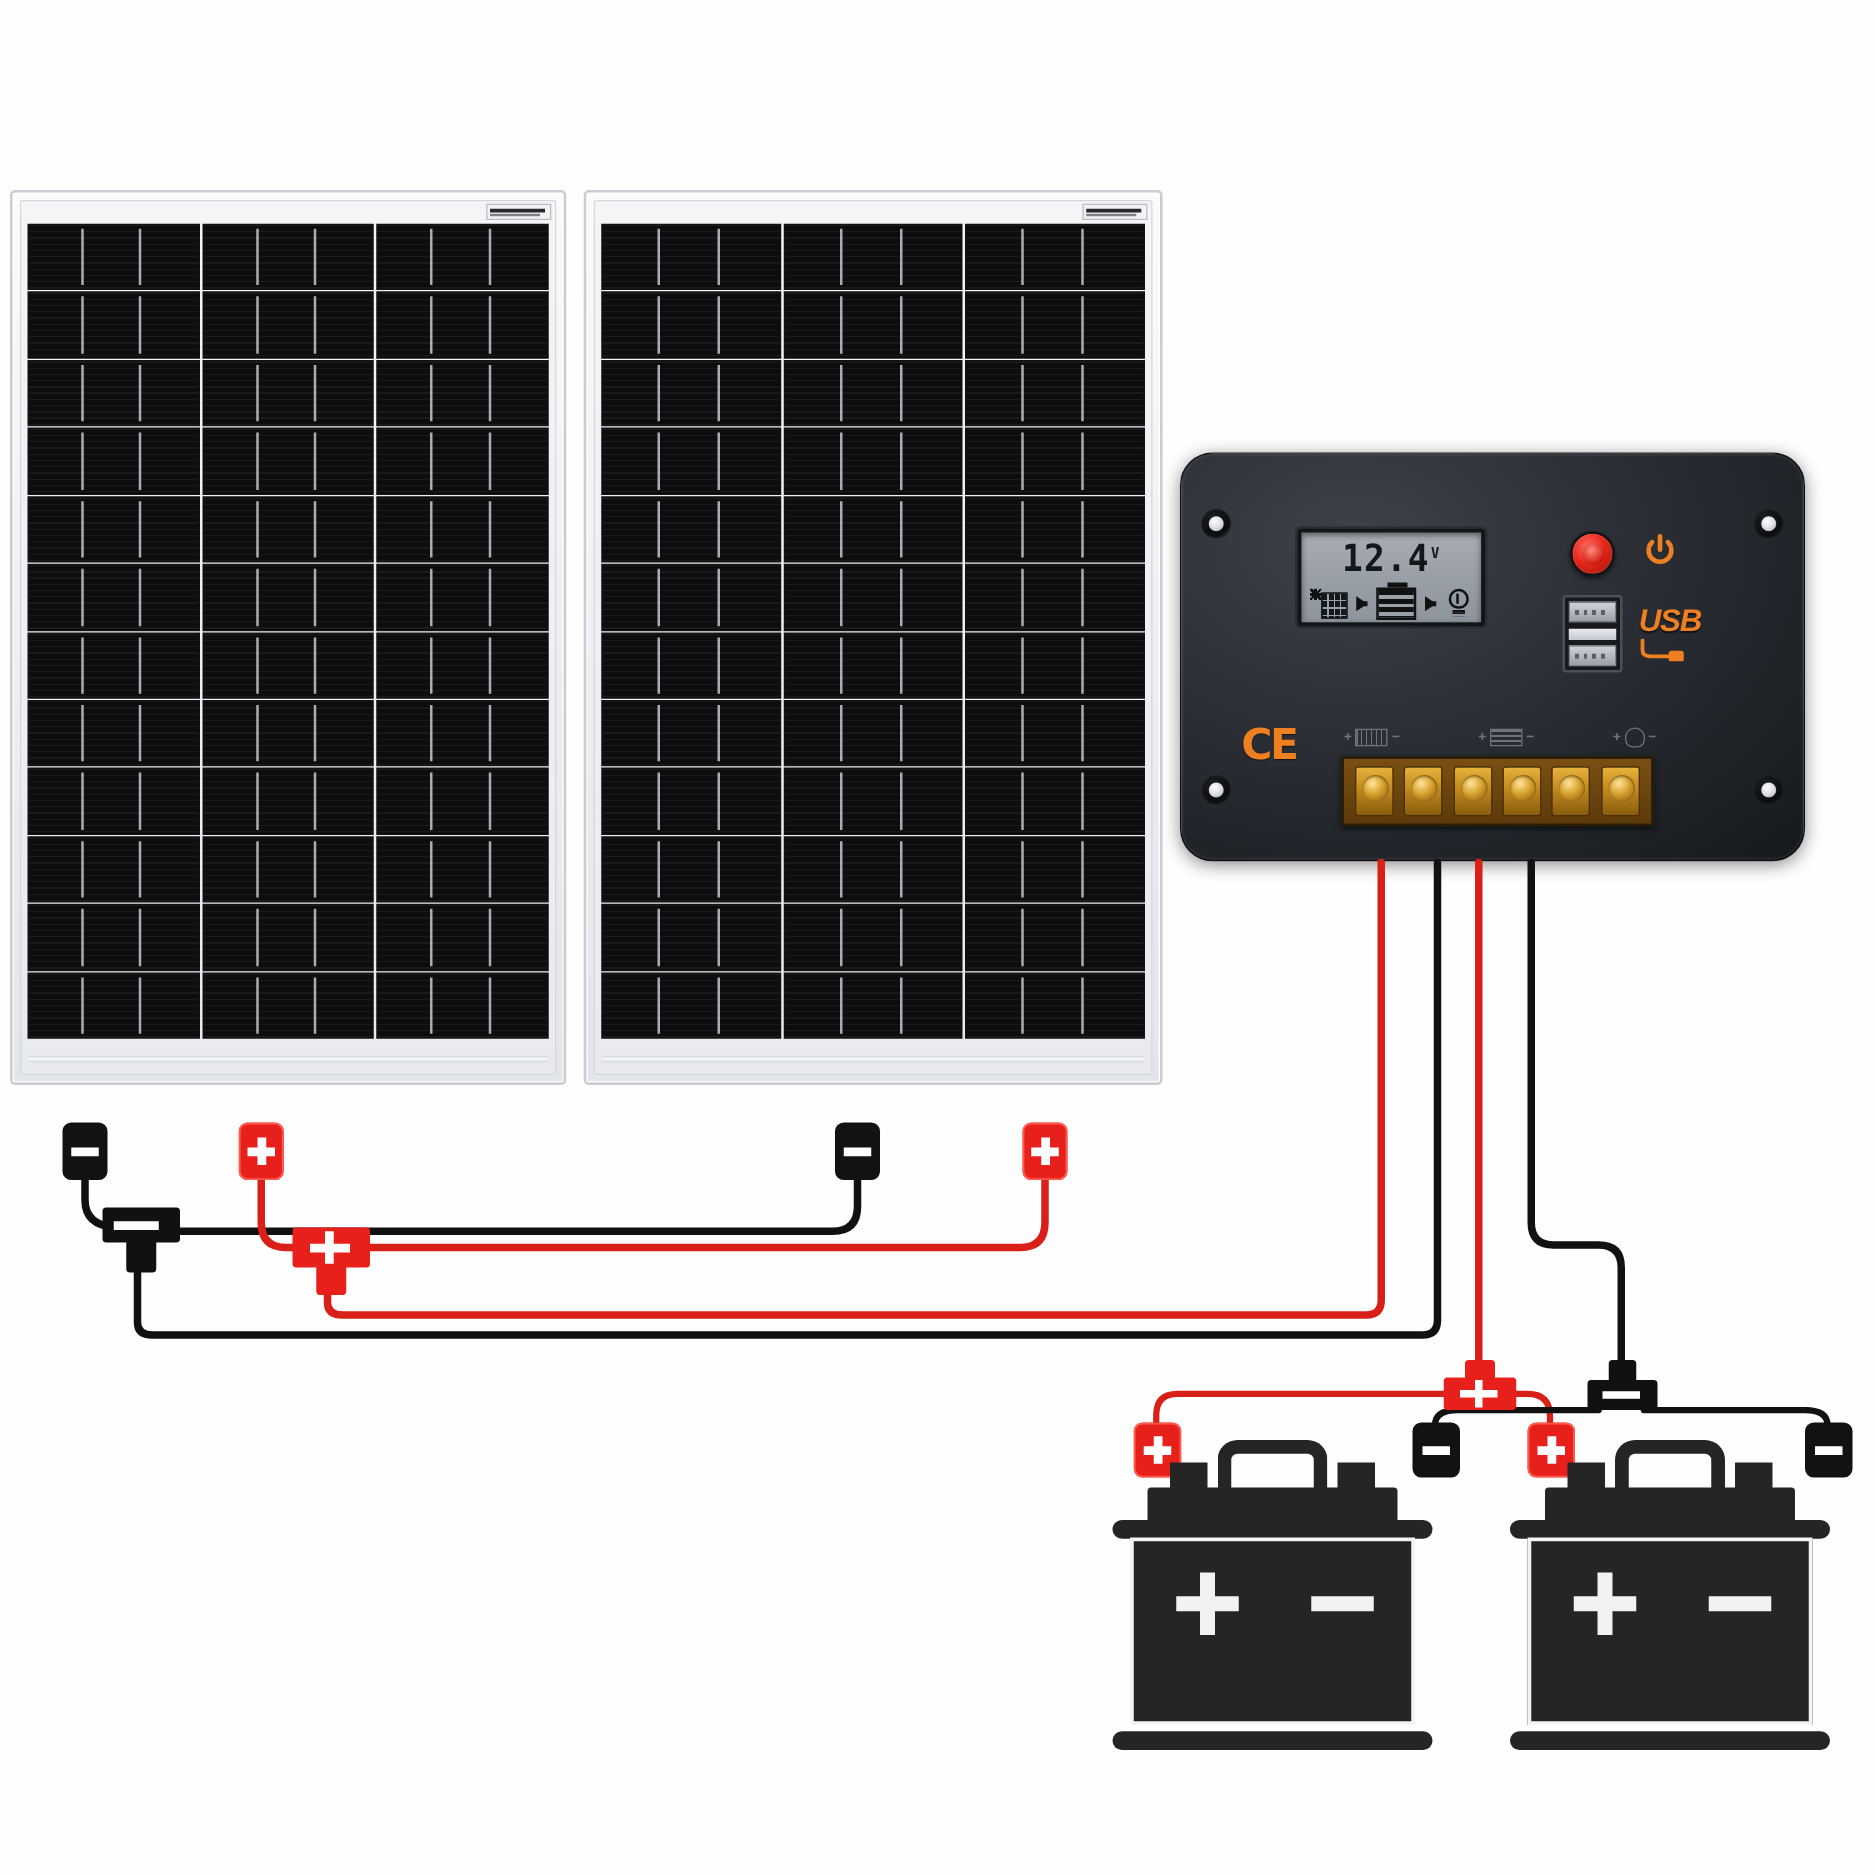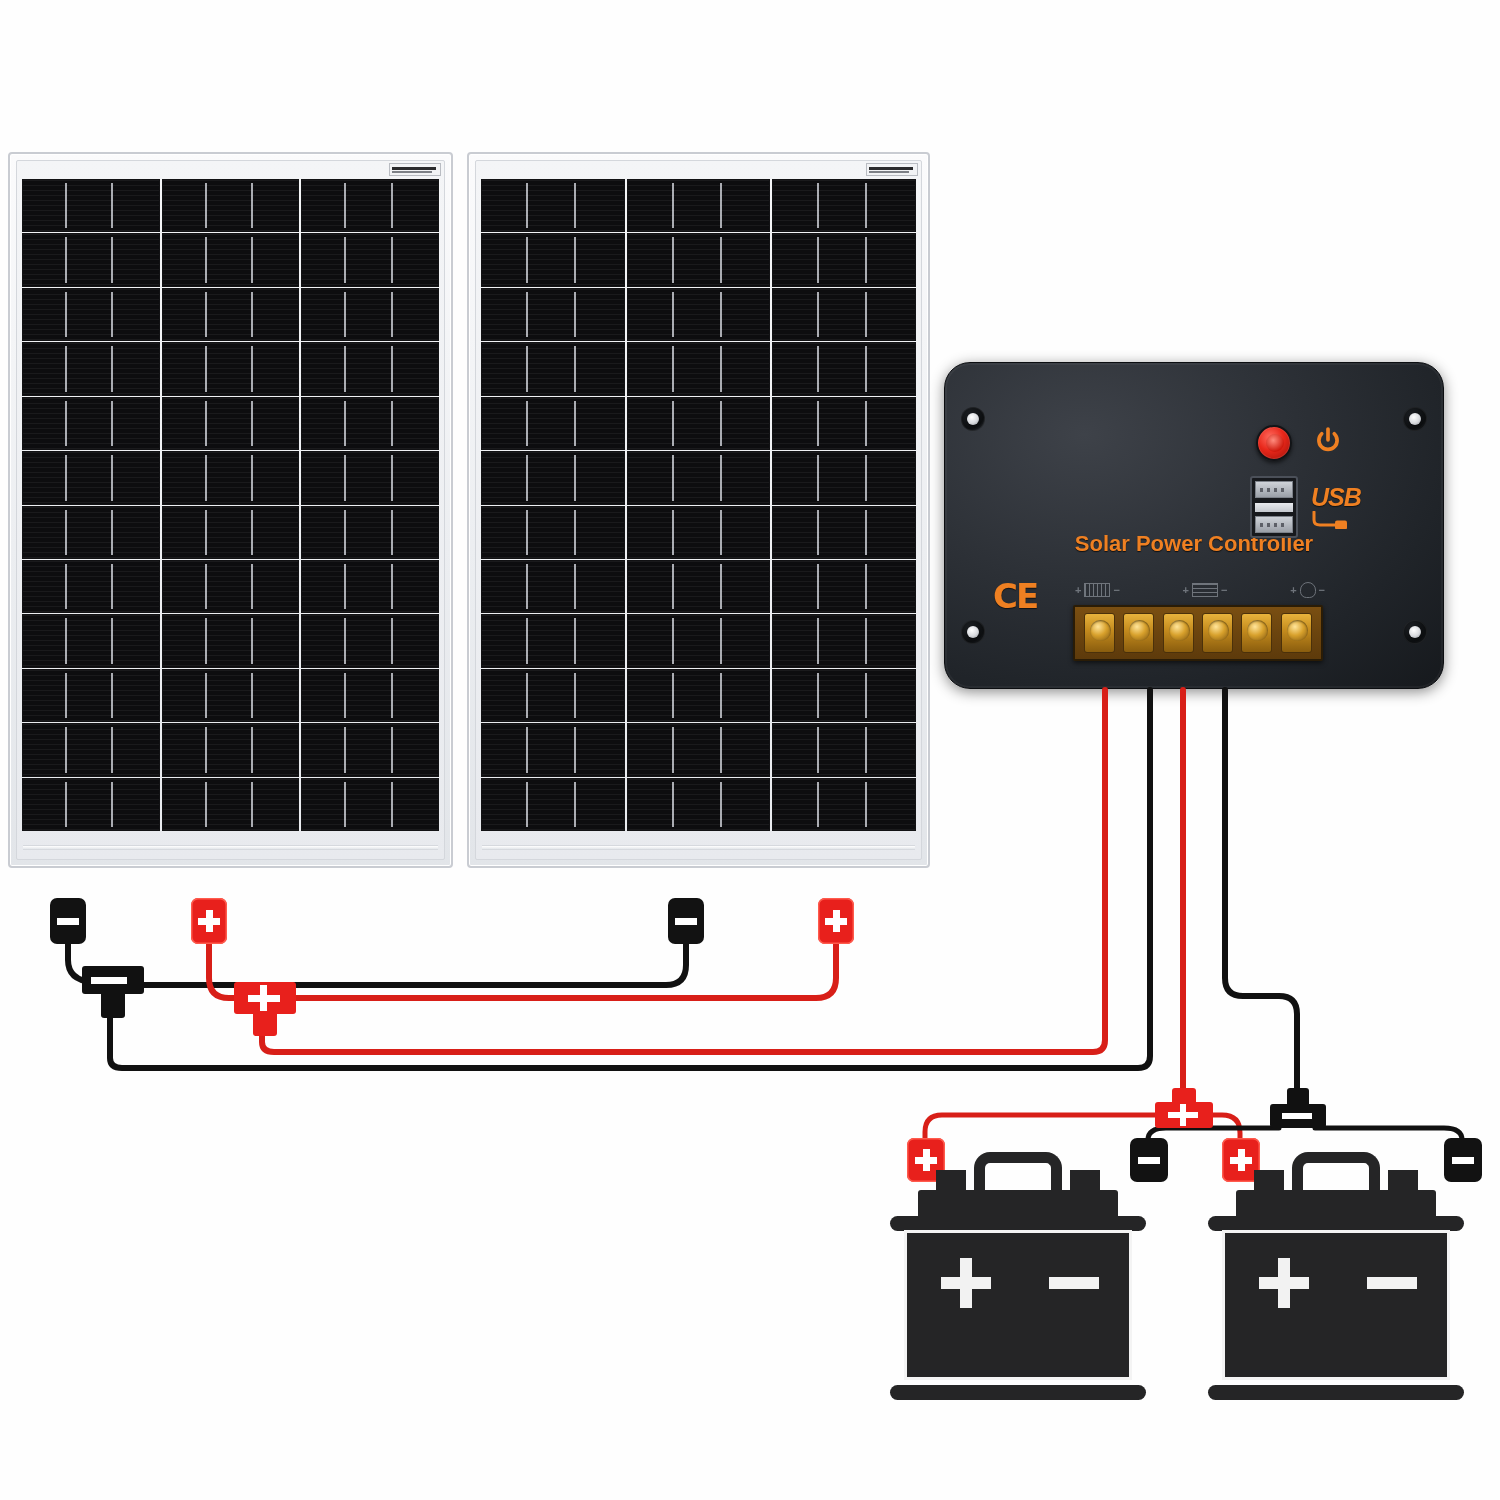--- a/index.html
+++ b/index.html
@@ -587,22 +587,40 @@
         <i></i>
       </div>
     <div class="ctl-screw" style="left:16px; bottom:44px;">
         <i></i>
       </div>
     <div class="ctl-screw" style="right:16px; bottom:44px;">
         <i></i>
       </div>
 
 
-
-    <div id="subtitle">Solar Power Controller</div>
+    <div id="lcd">
+      <div id="lcd-volt">
+        <span>12.4</span><sup>V</sup>
+      </div>
+      <div id="lcd-icons">
+        <div class="lcd-sun-panel">
+          <div class="sun"></div>
+          <div class="pv"></div>
+        </div>
+        <div class="lcd-arrow"></div>
+        <div class="lcd-batt"></div>
+        <div class="lcd-arrow"></div>
+        <div class="lcd-bulb">
+          <div class="glass"></div>
+            <div class="fil"></div>
+            <div class="base"></div>
+        </div>
+      </div>
+    </div>
+
     <div id="ce-mark">CE</div>
 
     <div id="red-button"></div>
 
     <div id="power-icon">
       <svg viewBox="0 0 24 26" width="26" height="30">
         <path d="M12 1 L12 11" stroke="#ef8022" stroke-width="3.4" stroke-linecap="round" fill="none"></path>
         <path d="M6.2 5.4 A8.4 8.4 0 1 0 17.8 5.4" stroke="#ef8022" stroke-width="3.4" fill="none" stroke-linecap="round"></path>
       </svg>
     </div>

